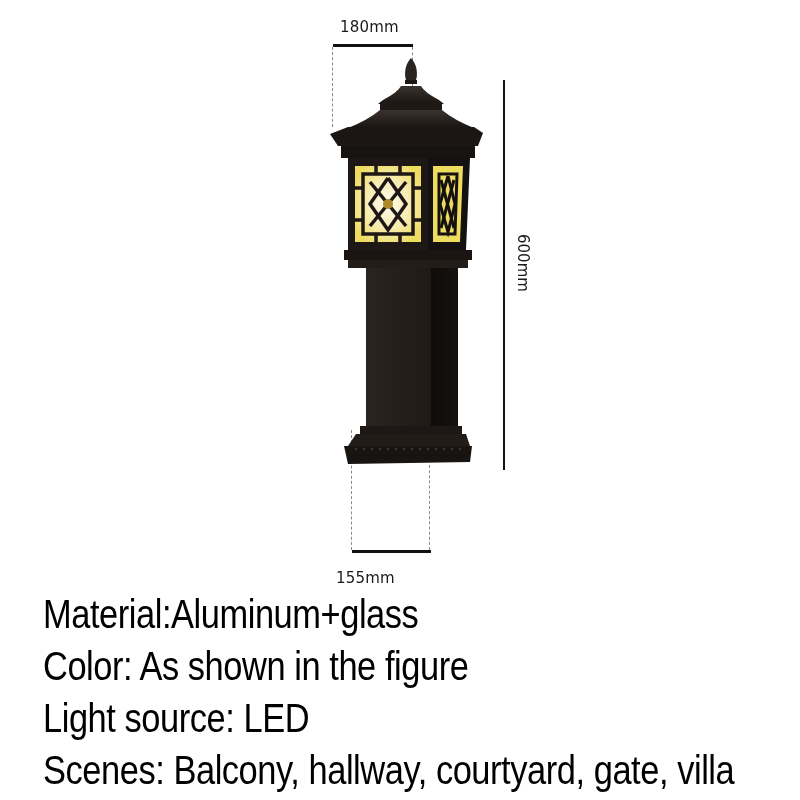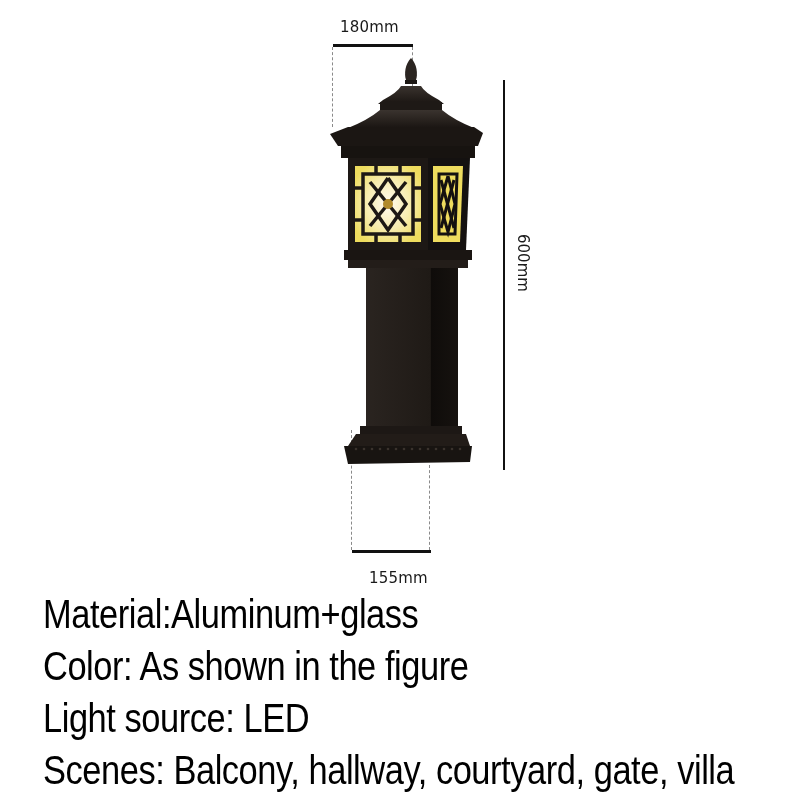--- a/index.html
+++ b/index.html
@@ -27,21 +27,21 @@
   <div class="dim-line-h" style="left:325px; top:44px; width:80px;"></div>
   <div class="dash-v" style="left:324px; top:47px; height:80px;"></div>
   <div class="dash-v" style="left:404px; top:47px; height:40px;"></div>
 
   <div class="dim-line-v" style="left:495px; top:80px; height:390px;"></div>
   <div class="label-vert" style="left:524px; top:234px;">600mm</div>
 
   <div class="dash-v" style="left:343px; top:430px; height:120px;"></div>
   <div class="dash-v" style="left:421px; top:465px; height:85px;"></div>
   <div class="dim-line-h" style="left:344px; top:550px; width:79px;"></div>
-  <div class="dim-label" style="left:361px; top:569px;">155mm</div>
+  <div class="dim-label" style="left:328px; top:569px;">155mm</div>
 
   <svg class="lamp" width="800" height="800" viewBox="0 0 800 800">
     <defs>
       <radialGradient id="glow" cx="50%" cy="50%" r="60%">
         <stop offset="0%" stop-color="#fffaf0"></stop>
         <stop offset="55%" stop-color="#f7ecb0"></stop>
         <stop offset="100%" stop-color="#eedc5e"></stop>
       </radialGradient>
       <linearGradient id="post" x1="0" x2="1" y1="0" y2="0">
         <stop offset="0%" stop-color="#2a2420"></stop>

